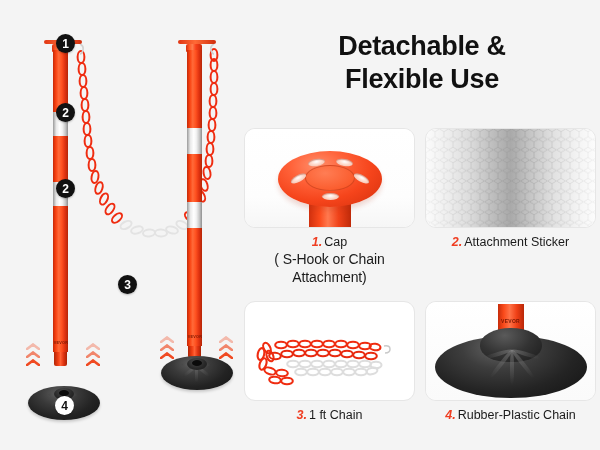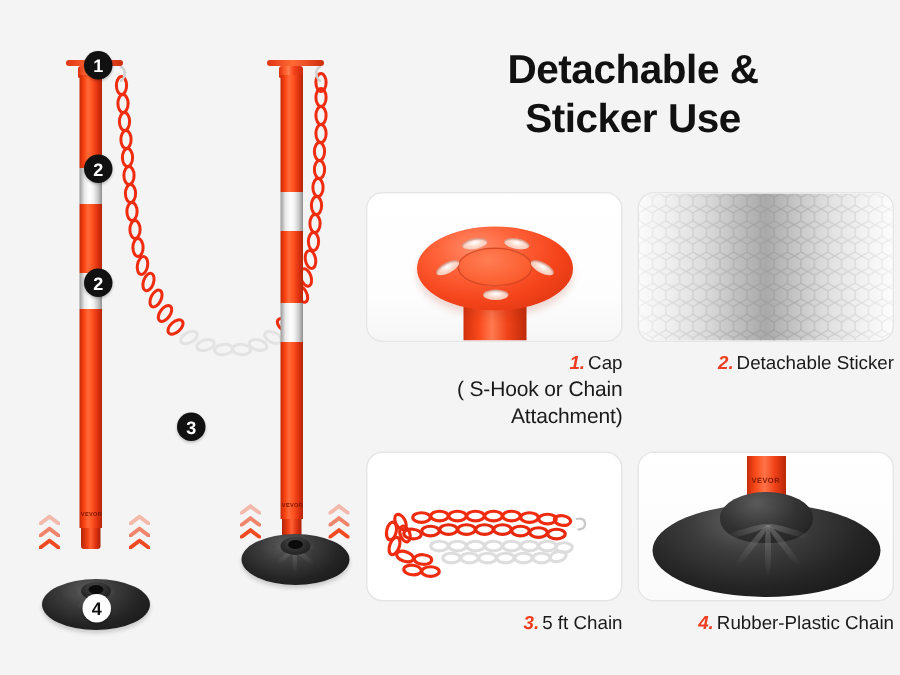--- a/index.html
+++ b/index.html
@@ -182,21 +182,21 @@
     width: 171px;
     height: 100px;
     background: #ffffff;
     border: 1px solid #e6e6e6;
     border-radius: 11px;
     box-sizing: border-box;
     overflow: hidden;
     position: relative;
   }
   .caption {
-    text-align: right;
+    text-align: center;
     margin-top: 6px;
     font-size: 12.5px;
     color: #1a1a1a;
     line-height: 1.28;
   }
   .caption .num {
     color: #ef3d21;
     font-weight: 700;
     font-style: italic;
     margin-right: 2px;
@@ -494,21 +494,21 @@
     <div class="badge badge-dark" style="left:56px; top:103px; width:19px; height:19px; font-size:12px;">2</div>
     <div class="badge badge-dark" style="left:56px; top:179px; width:19px; height:19px; font-size:12px;">2</div>
     <div class="badge badge-dark" style="left:118px; top:275px; width:19px; height:19px; font-size:12px;">3</div>
     <div class="badge badge-light" style="left:55px; top:396px; width:19px; height:19px; font-size:12px;">4</div>
   </div>
 
   <div class="right-panel">
 
     <div class="headline">
       <span>Detachable &amp;</span>
-      <span class="line2">Sticker Use</span>
+      <span class="line2">Flexible Use</span>
     </div>
 
     <div class="cards">
 
       <div class="card-row">
 
         <div class="card-cell">
           <div class="card">
             <div class="cap-photo">
               <div class="cap-stem"></div>
@@ -545,21 +545,21 @@
                   </linearGradient>
                   <mask id="fadeMask">
                     <rect width="171" height="100" fill="url(#hexmask)"></rect>
                   </mask>
                 </defs>
                 <rect width="171" height="100" fill="url(#hexpat)" mask="url(#fadeMask)"></rect>
               </svg>
             </div>
           </div>
           <div class="caption">
-            <span class="num">2.</span><span>Detachable Sticker</span>
+            <span class="num">2.</span><span>Attachment Sticker</span>
           </div>
         </div>
       </div>
 
       <div class="card-row" style="margin-top:14px;">
 
         <div class="card-cell">
           <div class="card">
             <svg class="chain-card-svg" width="171" height="100">
 
@@ -615,21 +615,21 @@
                 <ellipse cx="30" cy="78" rx="5.8" ry="3.2" transform="rotate(6 30 78)"></ellipse>
                 <ellipse cx="42" cy="79" rx="5.8" ry="3.2"></ellipse>
               </g>
 
               <g stroke="#c9c9c9" stroke-width="1.5" fill="none">
                 <path d="M139 44 q6 -1 6 3 q0 4 -5 4"></path>
               </g>
             </svg>
           </div>
           <div class="caption">
-            <span class="num">3.</span><span>5 ft Chain</span>
+            <span class="num">3.</span><span>1 ft Chain</span>
           </div>
         </div>
 
         <div class="card-cell">
           <div class="card">
             <div class="base-photo">
               <div class="bp-post"></div>
               <div class="bp-logo">VEVOR</div>
               <div class="bp-base"></div>
               <div class="bp-cone"></div>

